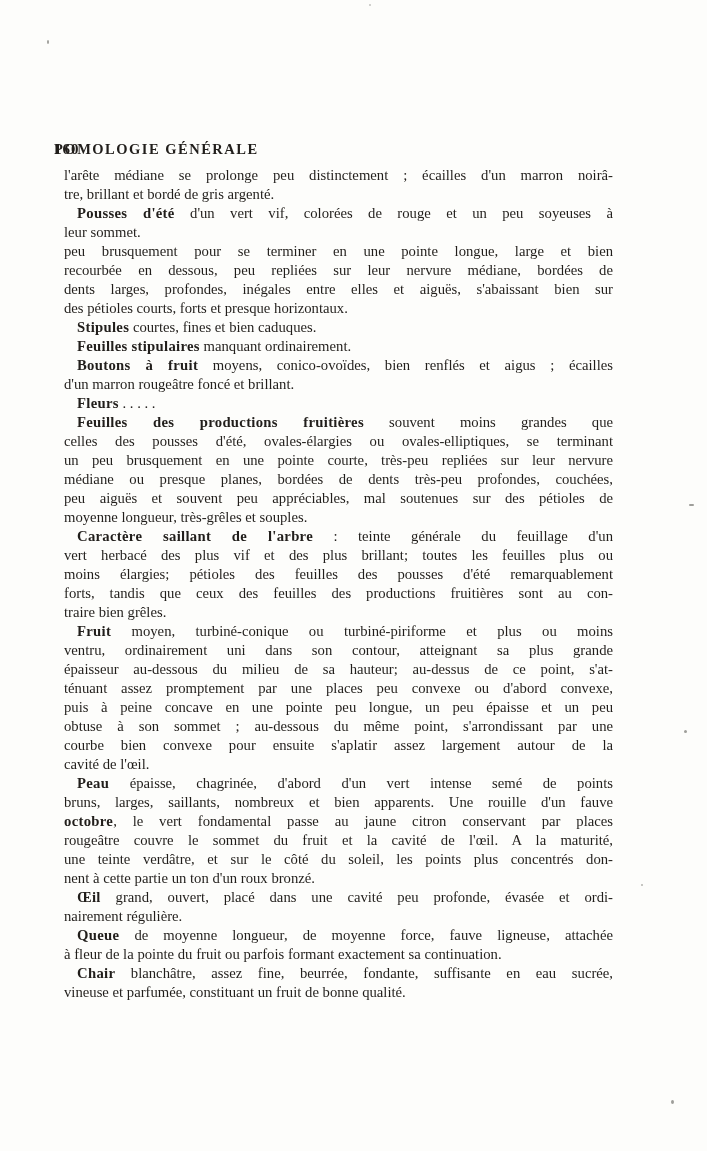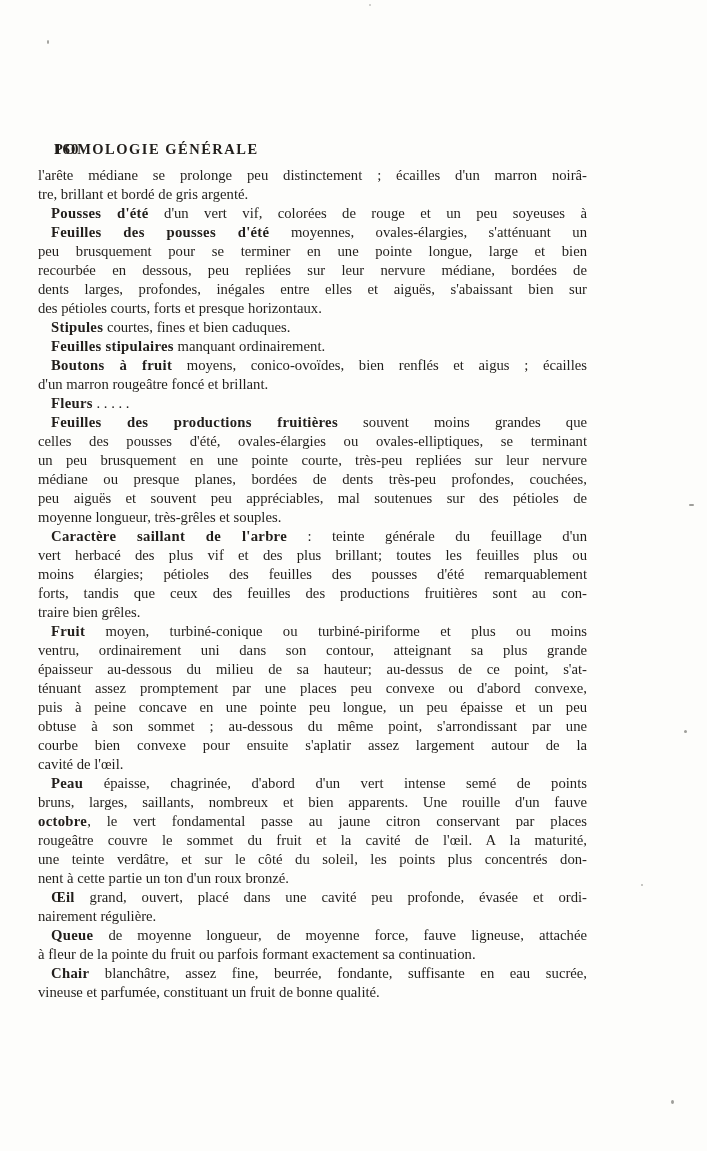--- a/index.html
+++ b/index.html
@@ -34,21 +34,21 @@
   .run-title {
     display: block;
     text-align: left;
     font-size: 14.5px;
     font-weight: 600;
     letter-spacing: 1.5px;
   }
   .text-block {
     position: absolute;
     top: 166px;
-    left: 38px;
+    left: 64px;
     width: 549px;
     font-size: 14.7px;
     line-height: 19px;
   }
   .paragraph { margin: 0; }
   .line {
     text-align: justify;
     text-align-last: justify;
   }
   .line-last {
@@ -79,23 +79,23 @@
     <span class="run-title">POMOLOGIE GÉNÉRALE</span>
   </header>
 
   <main class="text-block">
       <div class="paragraph">
         <div class="line"><span class="body-text">l'arête médiane se prolonge peu distinctement ; écailles d'un marron noirâ-</span></div>
         <div class="line line-last"><span class="body-text">tre, brillant et bordé de gris argenté.</span></div>
       </div>
       <div class="paragraph">
         <div class="line line-indent"><span class="lead">Pousses d'été</span><span class="body-text"> d'un vert vif, colorées de rouge et un peu soyeuses à</span></div>
+        <div class="line line-last"><span class="body-text">leur sommet.</span></div>
       </div>
       <div class="paragraph">
-        <div class="line line-indent"><span class="lead">Feuilles des pousses d'été</span><span class="body-text"> moyennes, ovales-élargies, s'atténuant un</span></div>
         <div class="line"><span class="body-text">peu brusquement pour se terminer en une pointe longue, large et bien</span></div>
         <div class="line"><span class="body-text">recourbée en dessous, peu repliées sur leur nervure médiane, bordées de</span></div>
         <div class="line"><span class="body-text">dents larges, profondes, inégales entre elles et aiguës, s'abaissant bien sur</span></div>
         <div class="line line-last"><span class="body-text">des pétioles courts, forts et presque horizontaux.</span></div>
       </div>
       <div class="paragraph">
         <div class="line line-last line-indent"><span class="lead">Stipules</span><span class="body-text"> courtes, fines et bien caduques.</span></div>
       </div>
       <div class="paragraph">
         <div class="line line-last line-indent"><span class="lead">Feuilles stipulaires</span><span class="body-text"> manquant ordinairement.</span></div>

